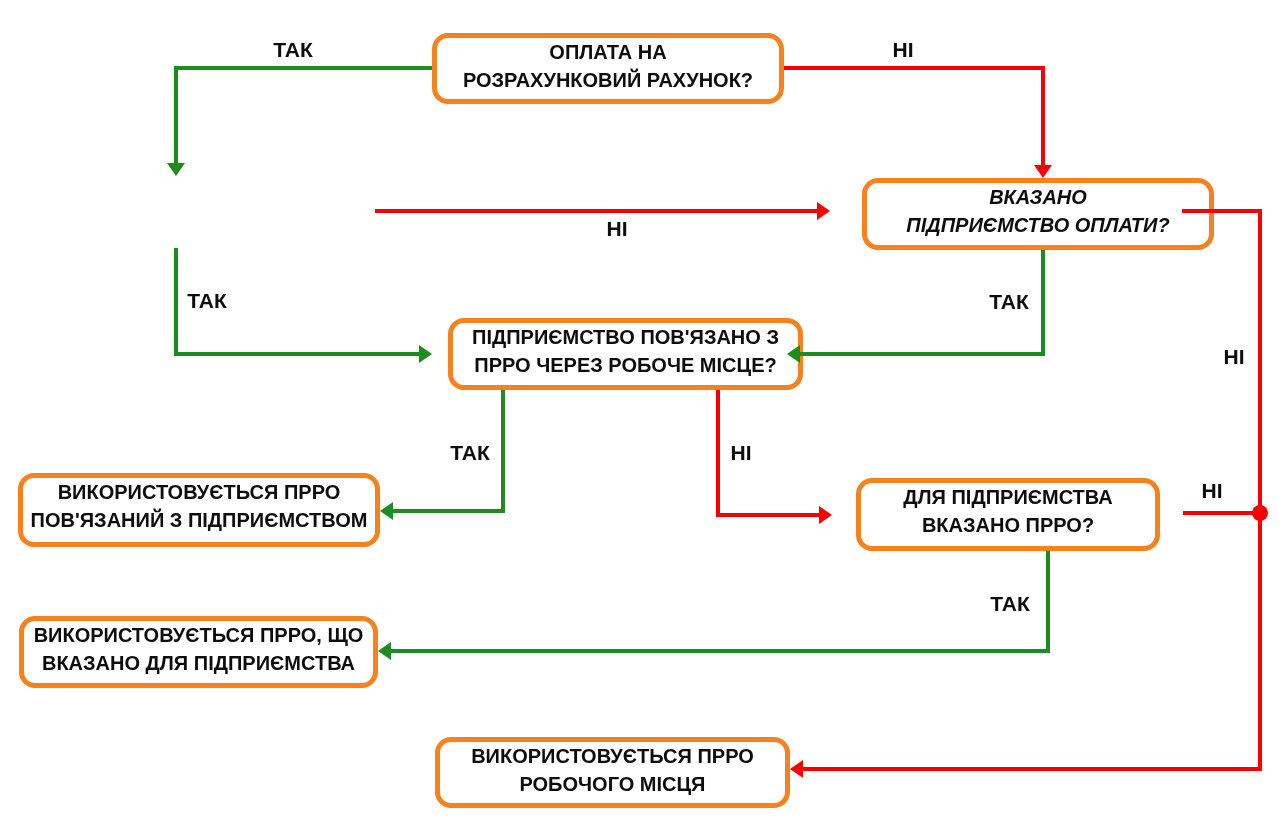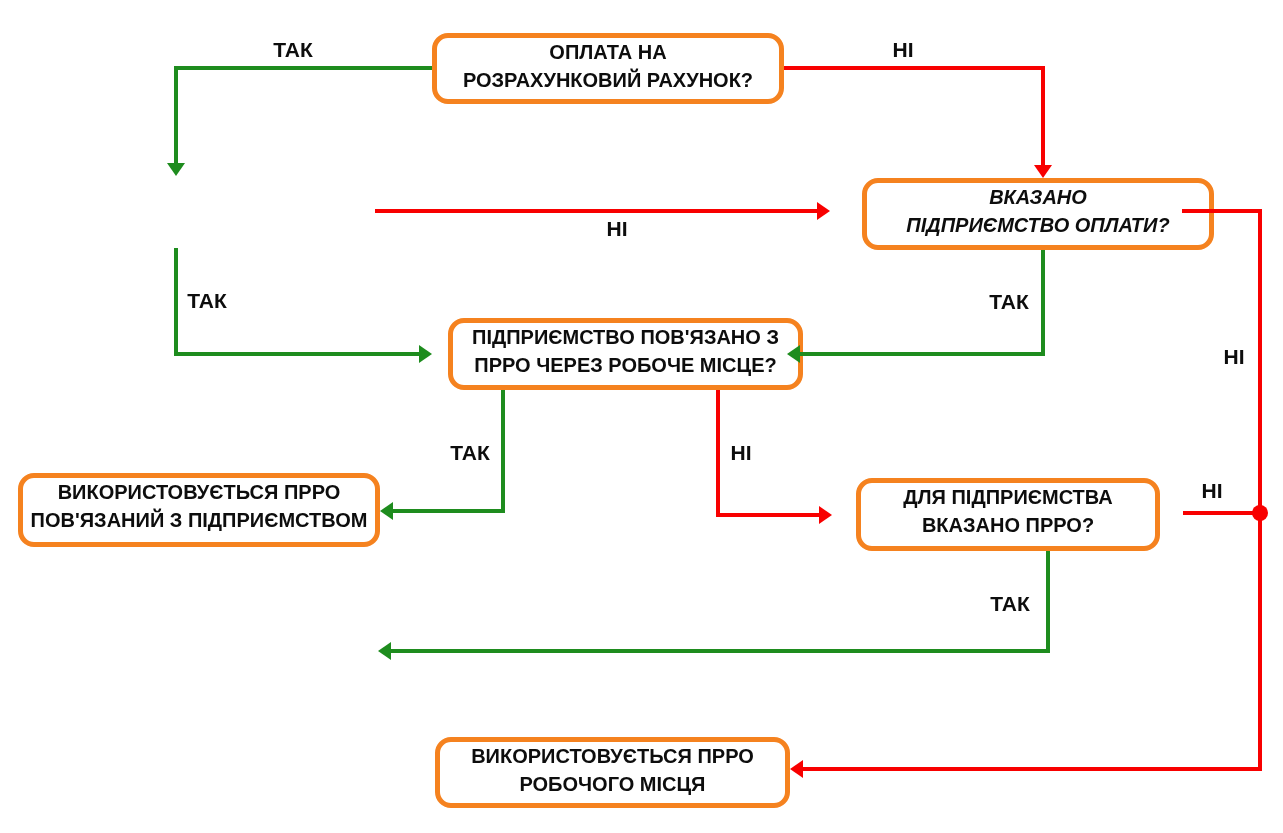--- a/index.html
+++ b/index.html
@@ -74,20 +74,22 @@
   <div class="node" id="n0"><span>ОПЛАТА НА
 РОЗРАХУНКОВИЙ РАХУНОК?</span></div>
   <div class="node" id="n2"><span>ВКАЗАНО
 ПІДПРИЄМСТВО ОПЛАТИ?</span></div>
   <div class="node" id="n3"><span>ПІДПРИЄМСТВО ПОВ'ЯЗАНО З
 ПРРО ЧЕРЕЗ РОБОЧЕ МІСЦЕ?</span></div>
   <div class="node" id="n4"><span>ВИКОРИСТОВУЄТЬСЯ ПРРО
 ПОВ'ЯЗАНИЙ З ПІДПРИЄМСТВОМ</span></div>
   <div class="node" id="n5"><span>ДЛЯ ПІДПРИЄМСТВА
 ВКАЗАНО ПРРО?</span></div>
+  <div class="node" id="n6"><span>ВИКОРИСТОВУЄТЬСЯ ПРРО, ЩО
+ВКАЗАНО ДЛЯ ПІДПРИЄМСТВА</span></div>
   <div class="node" id="n7"><span>ВИКОРИСТОВУЄТЬСЯ ПРРО
 РОБОЧОГО МІСЦЯ</span></div>
 
   <div>
     <div class="line green" style="left:174px; top:66px; width:258px; height:4px;"></div>
     <div class="line green" style="left:174px; top:66px; width:4px; height:97px;"></div>
     <div class="arrow arrow-down-green" style="left:167px; top:163px;"></div>
     <span class="edge-label" style="left:293px; top:38px;">ТАК</span>
   </div>
 

